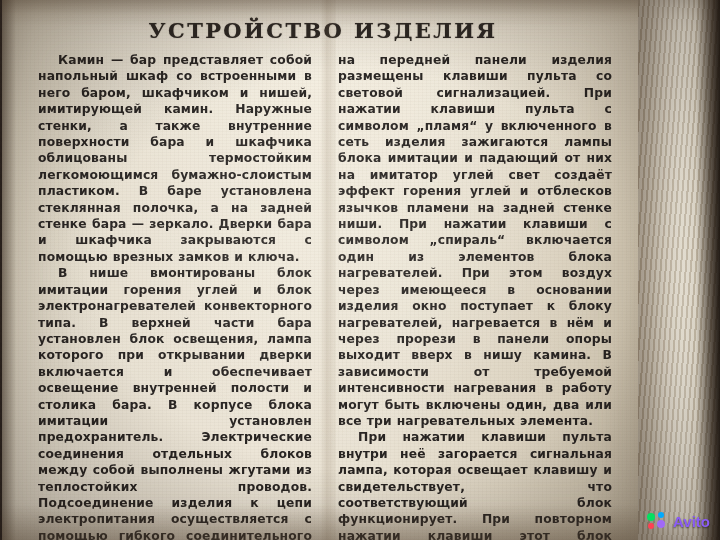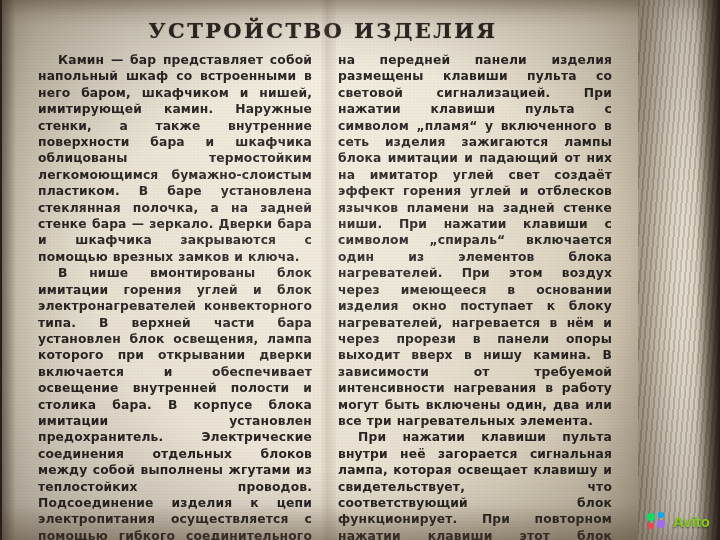--- a/index.html
+++ b/index.html
@@ -181,21 +181,21 @@
   .watermark {
     position: absolute;
     right: 10px;
     bottom: 10px;
     display: flex;
     align-items: center;
     gap: 6px;
     font-family: "Liberation Sans", sans-serif;
     font-size: 15px;
     font-weight: 700;
-    color: #84cc16;
+    color: #8b5cf6;
     text-shadow: 0 1px 2px rgba(0,0,0,0.55);
   }
   .wm-dots {
     position: relative;
     width: 20px;
     height: 18px;
   }
   .wm-dots i {
     position: absolute;
     border-radius: 50%;

